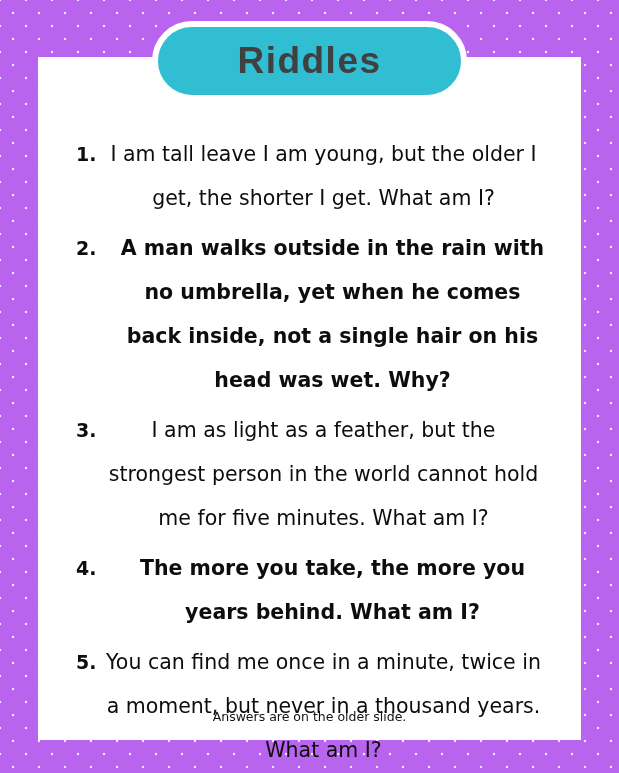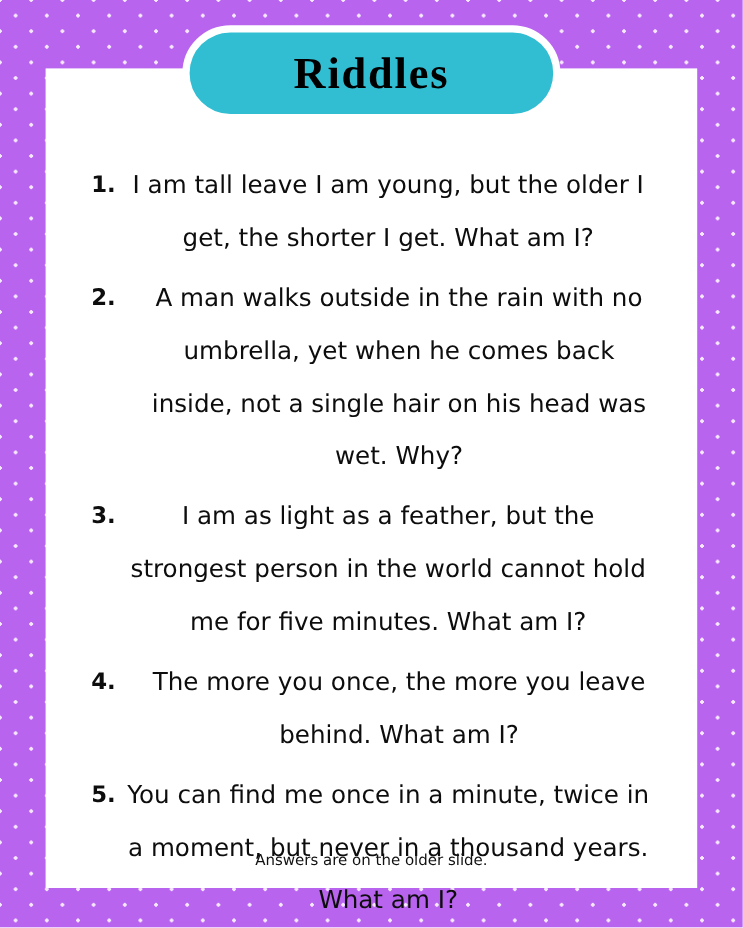--- a/index.html
+++ b/index.html
@@ -46,22 +46,22 @@
     background: #32bed2;
     border: 6px solid #ffffff;
     border-radius: 42px;
     box-sizing: border-box;
     display: flex;
     align-items: center;
     justify-content: center;
     z-index: 5;
   }
   .title-text {
-    color: #000000;
-    font-family: Liberation Serif, serif;
+    color: #404040;
+    font-family: Liberation Sans, sans-serif;
     font-weight: bold;
     font-size: 37px;
     letter-spacing: 1.5px;
   }
 
   .riddles {
     position: absolute;
     left: 30px;
     top: 75px;
     width: 483px;
@@ -85,20 +85,21 @@
     font-weight: bold;
     font-size: 19px;
     line-height: 44px;
   }
   .riddle .body {
     display: block;
     padding: 0 6px 0 34px;
   }
   .riddle.indent .body {
     padding-left: 52px;
+    font-weight: bold;
   }
 
   .footnote {
     position: absolute;
     left: 0;
     right: 0;
     bottom: 16px;
     text-align: center;
     font-family: "DejaVu Sans", sans-serif;
     font-size: 12.5px;
@@ -124,21 +125,21 @@
         <span class="body">A man walks outside in the rain with no umbrella, yet when he comes back inside, not a single hair on his head was wet. Why?</span>
       </div>
 
       <div class="riddle">
         <span class="num">3.</span>
         <span class="body">I am as light as a feather, but the strongest person in the world cannot hold me for five minutes. What am I?</span>
       </div>
 
       <div class="riddle indent">
         <span class="num">4.</span>
-        <span class="body">The more you once, the more you leave behind. What am I?</span>
+        <span class="body">The more you take, the more you years behind. What am I?</span>
       </div>
 
       <div class="riddle">
         <span class="num">5.</span>
         <span class="body">You can find me once in a minute, twice in a moment, but never in a thousand years. What am I?</span>
       </div>
 
     </div>
 
     <div class="footnote">Answers are on the older slide.</div>

